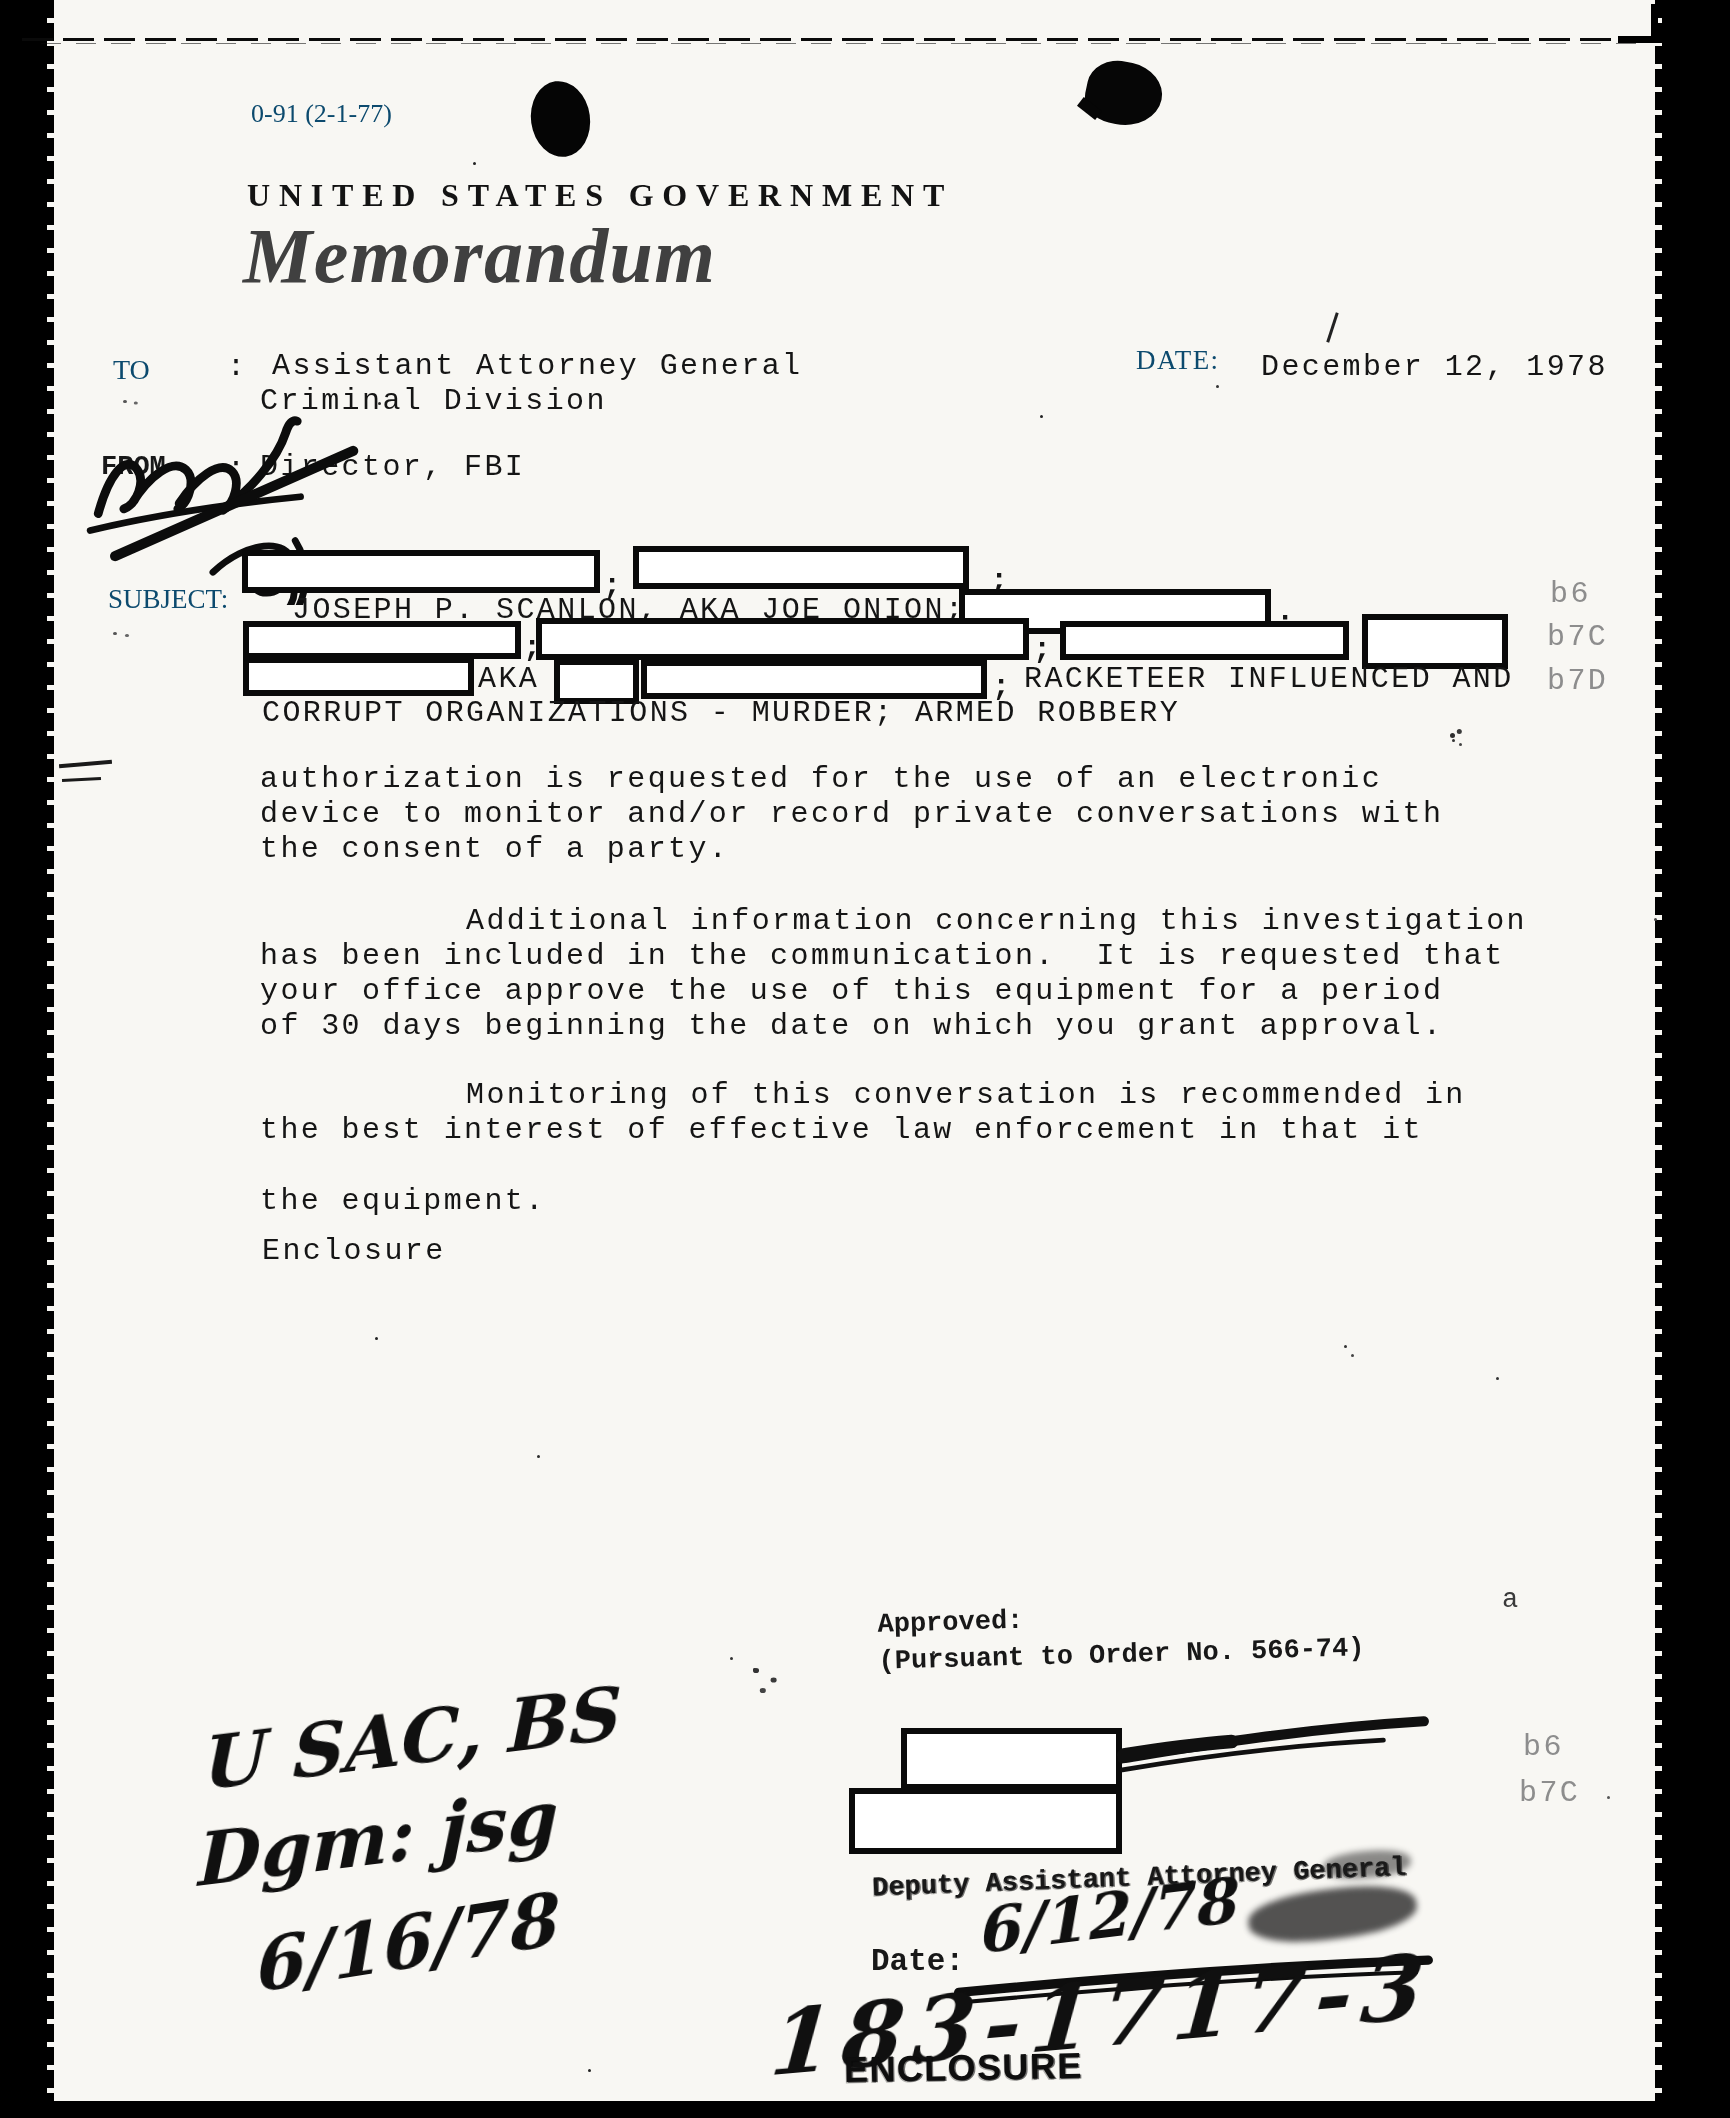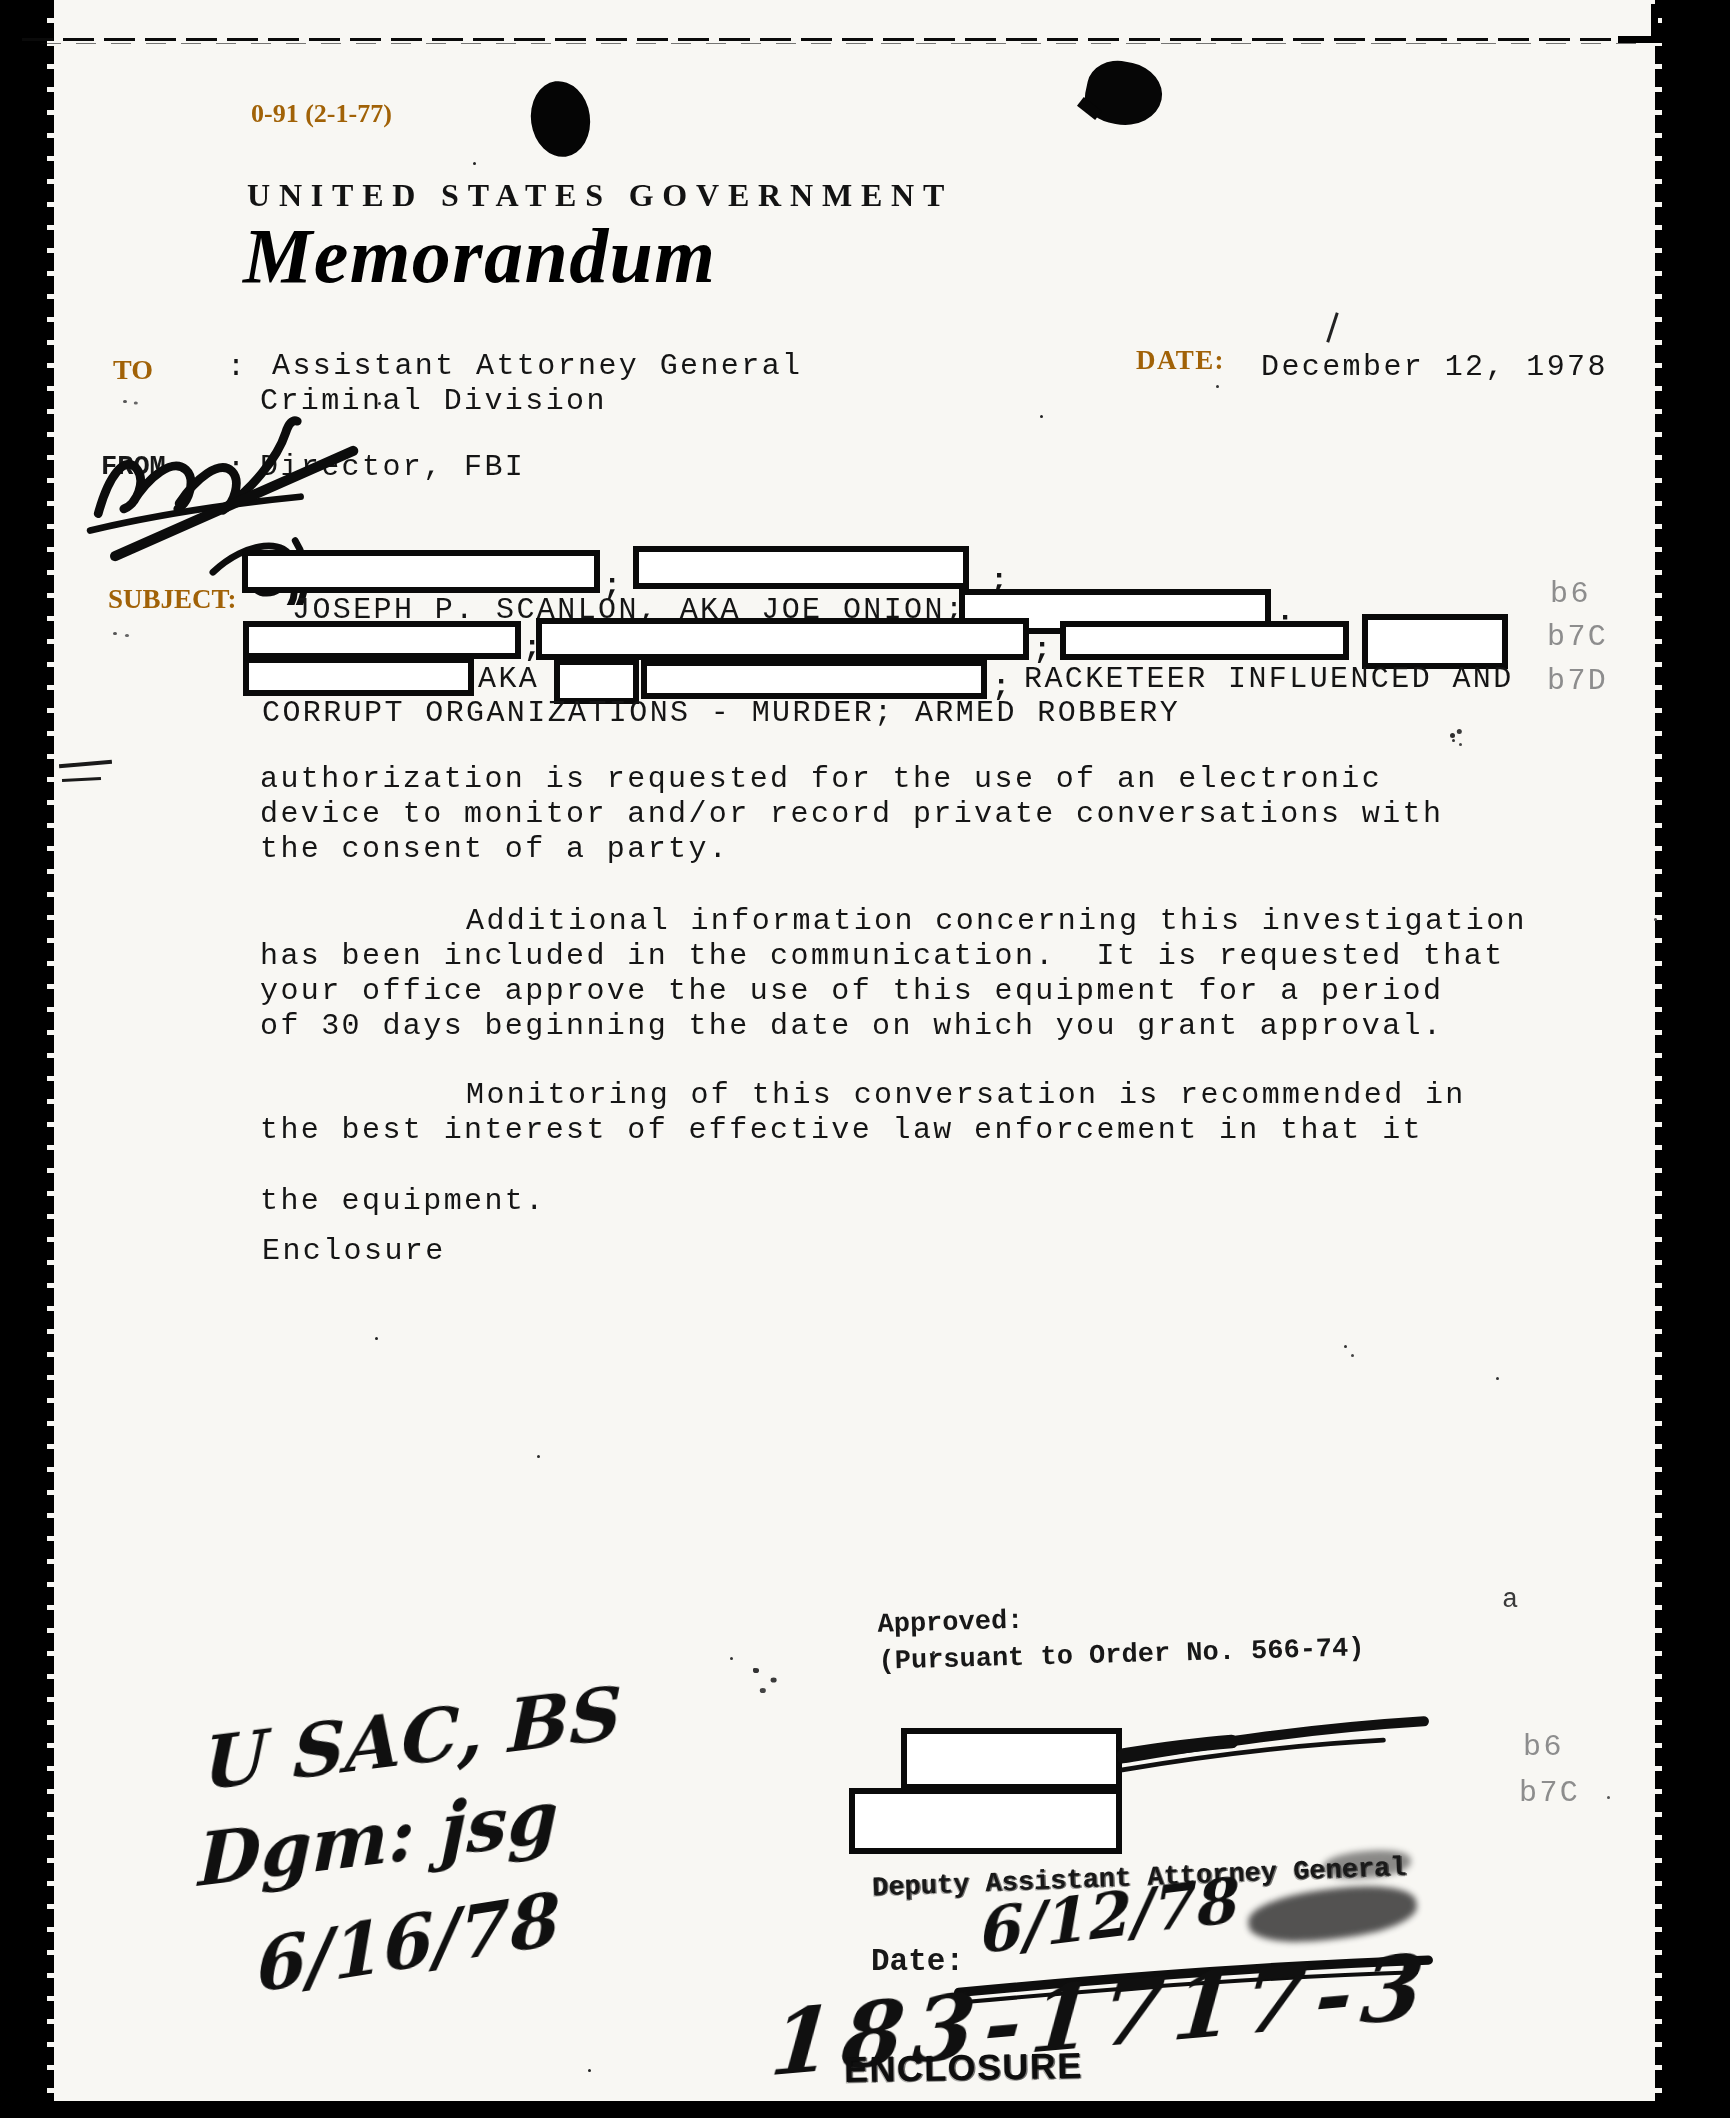--- a/index.html
+++ b/index.html
@@ -9,21 +9,21 @@
     font-family:"Liberation Mono","DejaVu Sans Mono",monospace;
     color:#161616;
   }
   .abs{position:absolute;}
   
   .tw{font-family:"Liberation Mono","DejaVu Sans Mono",monospace;font-size:30px;letter-spacing:2.4px;color:#151515;white-space:pre;line-height:1;}
   .tw-b{font-weight:bold;}
   
   .tw-s{font-family:"Liberation Mono","DejaVu Sans Mono",monospace;font-size:27px;letter-spacing:0;color:#181818;white-space:pre;line-height:1;}
   
-  .form-label{font-family:"Liberation Serif","DejaVu Serif",serif;font-weight:bold;font-size:27px;color:#a16207;white-space:pre;line-height:1;}
+  .form-label{font-family:"Liberation Serif","DejaVu Serif",serif;font-weight:normal;font-size:27px;color:#0c4a6e;white-space:pre;line-height:1;}
   .serif{font-family:"Liberation Serif","DejaVu Serif",serif;}
   .gray{color:#8d8d8d;}
   
   .redact{position:absolute;background:#ffffff;border:6px solid #0a0a0a;box-sizing:border-box;}
   
   .band{position:absolute;background:#000;}
   .edge-ragged-r{position:absolute;width:6.8px;background:repeating-linear-gradient(180deg,#000 0 17.6px,transparent 17.6px 23px);}
   
   .hand{font-family:"DejaVu Serif","Liberation Serif",serif;font-style:italic;font-weight:bold;color:#101010;filter:blur(0.3px);white-space:pre;line-height:1;}
   .smudge{position:absolute;background:#1c1c1c;filter:blur(3.4px);opacity:.75;border-radius:45%;}
@@ -46,21 +46,21 @@
 
   <div class="band" style="left:1651px;top:4px;width:6.8px;height:39px;"></div>
   <div class="band" style="left:1618px;top:36px;width:45px;height:6.8px;"></div>
 
   <div class="abs" style="left:531px;top:81px;width:59px;height:76px;background:#050505;border-radius:50%;transform:rotate(-8deg);"></div>
   <div class="abs" style="left:1086px;top:62px;width:76px;height:63px;background:#060606;border-radius:48% 52% 58% 42%;transform:rotate(12deg);"></div>
   <div class="abs" style="left:1078px;top:103px;width:23px;height:10.8px;background:#060606;transform:rotate(38deg);"></div>
 
   <div class="abs form-label" style="left:251px;top:101px;font-size:26px;">0-91 (2-1-77)</div>
   <div class="abs serif" style="left:247px;top:177px;font-size:32px;font-weight:bold;letter-spacing:8.8px;color:#131313;">UNITED STATES GOVERNMENT</div>
-  <div class="abs serif" style="left:243px;top:211px;font-size:78px;font-style:italic;font-weight:bold;letter-spacing:1.4px;color:#000000;">Memorandum</div>
+  <div class="abs serif" style="left:243px;top:211px;font-size:78px;font-style:italic;font-weight:bold;letter-spacing:1.4px;color:#404040;">Memorandum</div>
 
   <div class="abs form-label" style="left:113px;top:356px;font-size:28px;">TO</div>
   <div class="abs tw" style="left:227px;top:352px;">:</div>
   <div class="abs tw" style="left:272px;top:351px;">Assistant Attorney General</div>
   <div class="abs tw" style="left:260px;top:386px;">Criminal Division</div>
   <div class="abs form-label" style="left:1136px;top:347px;font-size:27px;letter-spacing:1.4px;">DATE:</div>
   <div class="abs tw" style="left:1261px;top:352px;">December 12, 1978</div>
 
   <div class="abs" style="left:1331px;top:312px;width:2.7px;height:31px;background:#222;transform:rotate(18deg);"></div>
 

